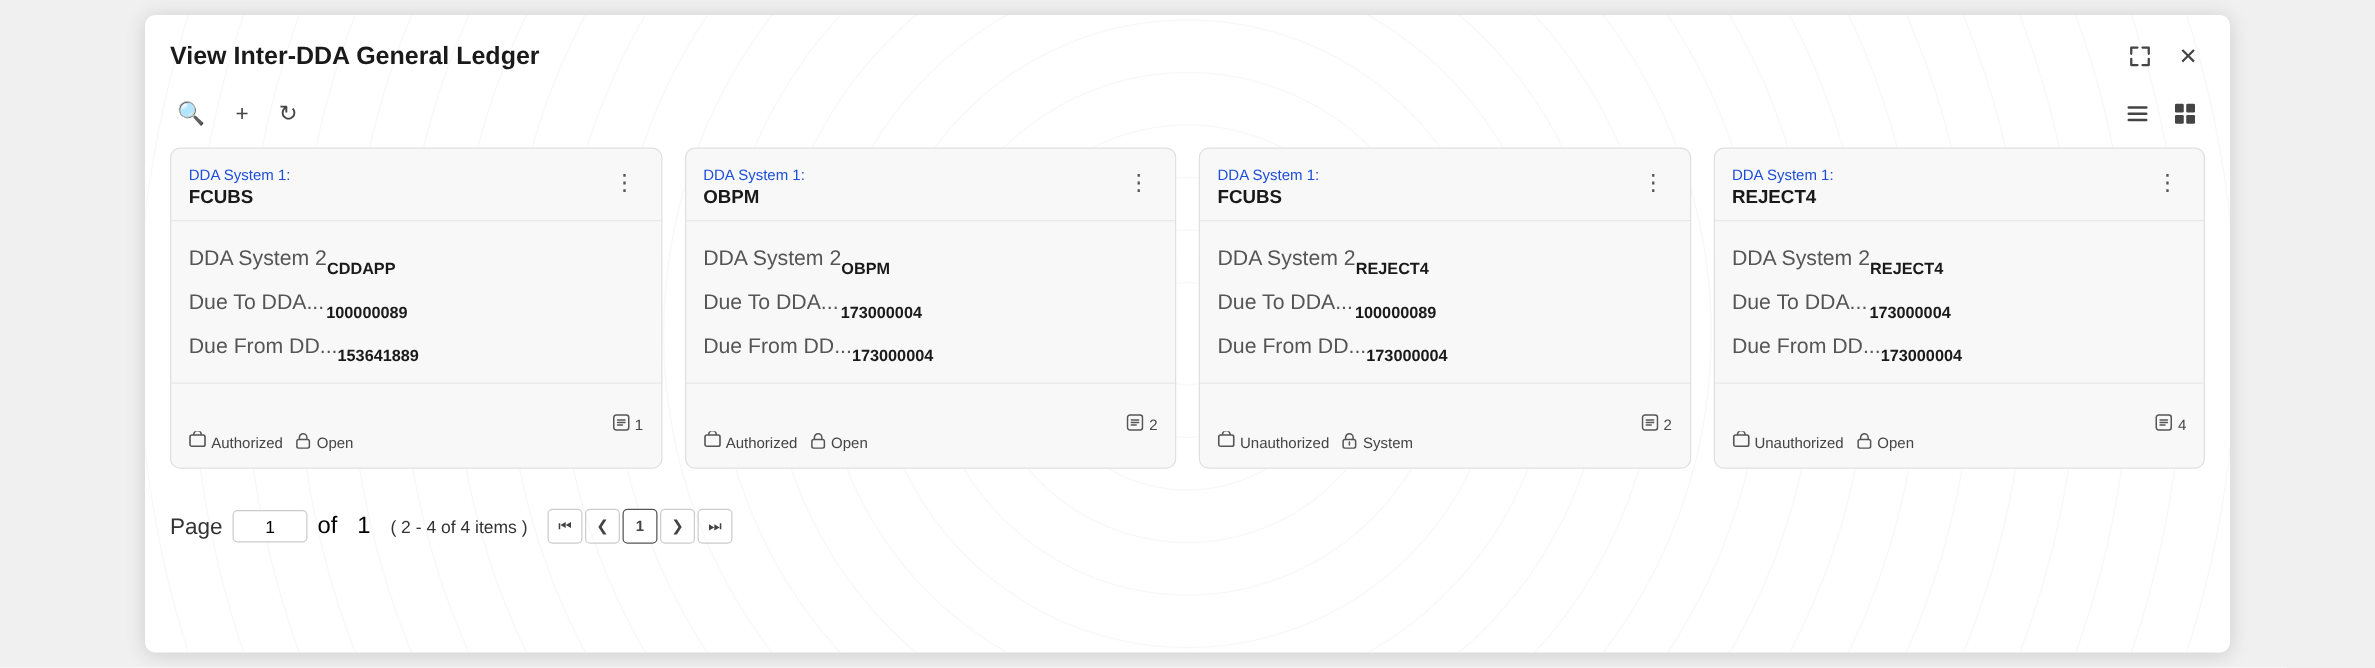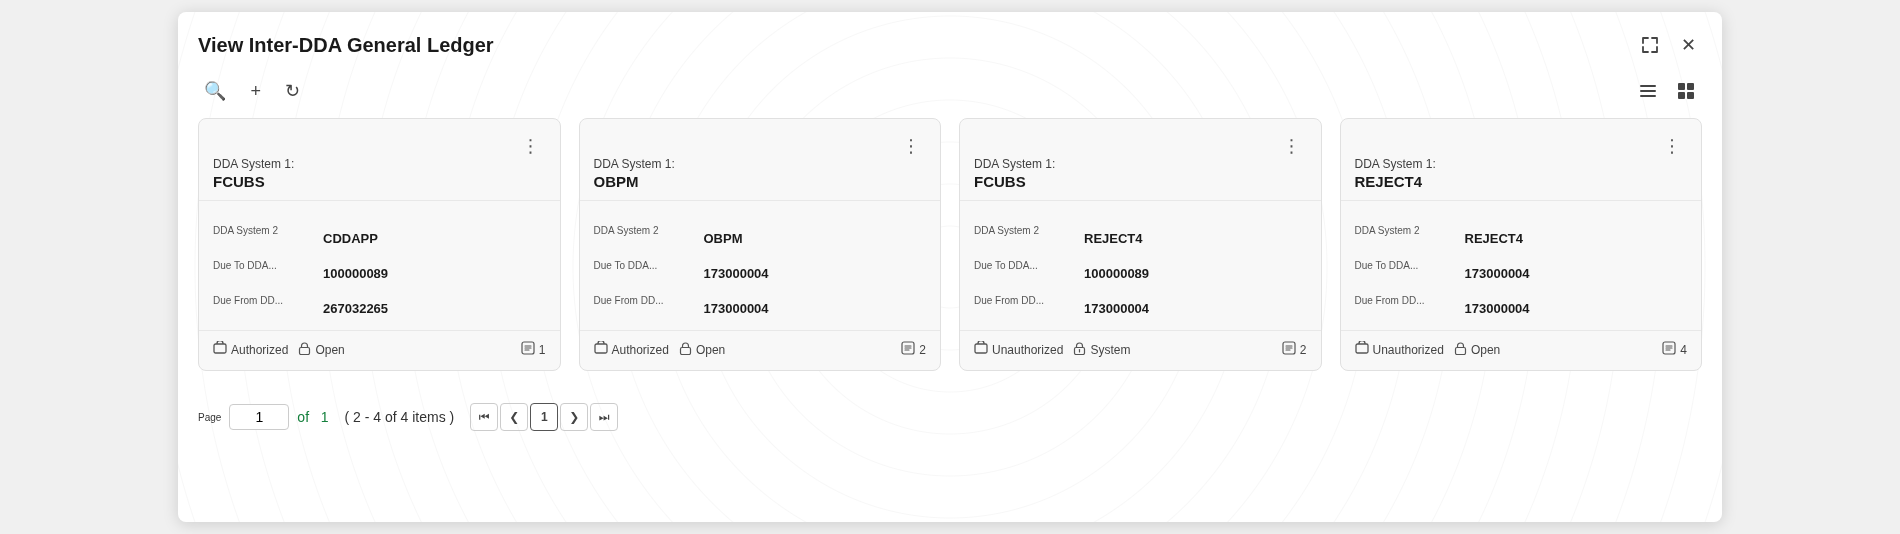--- a/index.html
+++ b/index.html
@@ -8,21 +8,21 @@
       background: #f0f0f0;
       display: flex;
       align-items: center;
       justify-content: center;
       min-height: 100vh;
     }
     .window {
       background: #ffffff;
       border-radius: 8px;
       box-shadow: 0 2px 16px rgba(0,0,0,0.15);
-      width: 1544px;
+      width: 1668px;
       min-height: 510px;
       position: relative;
       overflow: hidden;
     }
     
     .window::before {
       content: '';
       position: absolute;
       top: 0; left: 0; right: 0; bottom: 0;
       background-image: repeating-radial-gradient(circle at 50% 50%, transparent 0px, transparent 40px, rgba(0,0,0,0.03) 41px, transparent 42px);
@@ -94,22 +94,21 @@
       justify-content: space-between;
       padding: 14px 14px 10px 14px;
       border-bottom: 1px solid #e8e8e8;
     }
     .card-header-info {
       display: flex;
       flex-direction: column;
     }
     .card-system-label {
       font-size: 12px;
-      color: #404040;
-      margin-top: 24px;
+      color: #1d4ed8;
     }
     .card-system-name {
       font-size: 15px;
       font-weight: bold;
       color: #1a1a1a;
       margin-top: 2px;
     }
     .card-menu-btn {
       background: none;
       border: none;
@@ -125,74 +124,75 @@
     .card-row {
       display: flex;
       align-items: center;
       margin-bottom: 4px;
       font-size: 13px;
       color: #333;
     }
     .card-row-label {
       min-width: 110px;
       color: #555;
-      font-size: 10px;
+      font-size: 17px;
     }
     .card-row-value {
       font-weight: bold;
       color: #1a1a1a;
       font-size: 13px;
       margin-top: 16px;
     }
     .card-footer {
       display: flex;
       align-items: center;
       gap: 10px;
       padding: 10px 14px 12px 14px;
       border-top: 1px solid #e8e8e8;
       font-size: 12px;
       color: #444;
     }
     .footer-item {
       display: flex;
       align-items: center;
       gap: 4px;
+      margin-top: 28px;
     }
     .footer-icon {
       font-size: 13px;
     }
     .footer-count {
       margin-left: auto;
       display: flex;
       align-items: center;
       gap: 4px;
     }
     .pagination {
       display: flex;
       align-items: center;
       gap: 8px;
       padding: 12px 20px 20px 20px;
       position: relative;
       z-index: 1;
     }
     .page-label {
-      font-size: 10px;
+      font-size: 18px;
       color: #333;
     }
     .page-input {
       width: 60px;
       border: 1px solid #ccc;
       border-radius: 4px;
       padding: 4px 8px;
       font-size: 14px;
       text-align: center;
     }
     .page-of {
-      font-size: 14px;
-      color: #15803d;
+      font-size: 19px;
+      color: #000000;
     }
     .page-info {
       font-size: 14px;
       color: #333;
       margin-left: 8px;
     }
     .pag-btns {
       display: flex;
       align-items: center;
       gap: 2px;
@@ -279,21 +279,21 @@
         <div class="card-row">
           <span class="card-row-label">DDA System 2</span>
           <span class="card-row-value">CDDAPP</span>
         </div>
         <div class="card-row">
           <span class="card-row-label">Due To DDA...</span>
           <span class="card-row-value">100000089</span>
         </div>
         <div class="card-row">
           <span class="card-row-label">Due From DD...</span>
-          <span class="card-row-value">267032265</span>
+          <span class="card-row-value">153641889</span>
         </div>
       </div>
       <div class="card-footer">
         <div class="footer-item">
           <span class="footer-icon">
             <svg width="14" height="14" viewBox="0 0 14 14" fill="none">
                 <rect x="1" y="3" width="12" height="9" rx="1.5" stroke="#555" stroke-width="1.3"></rect>
                 <path d="M4 3V2.5a3 3 0 016 0V3" stroke="#555" stroke-width="1.3"></path>
               </svg>
           </span>

